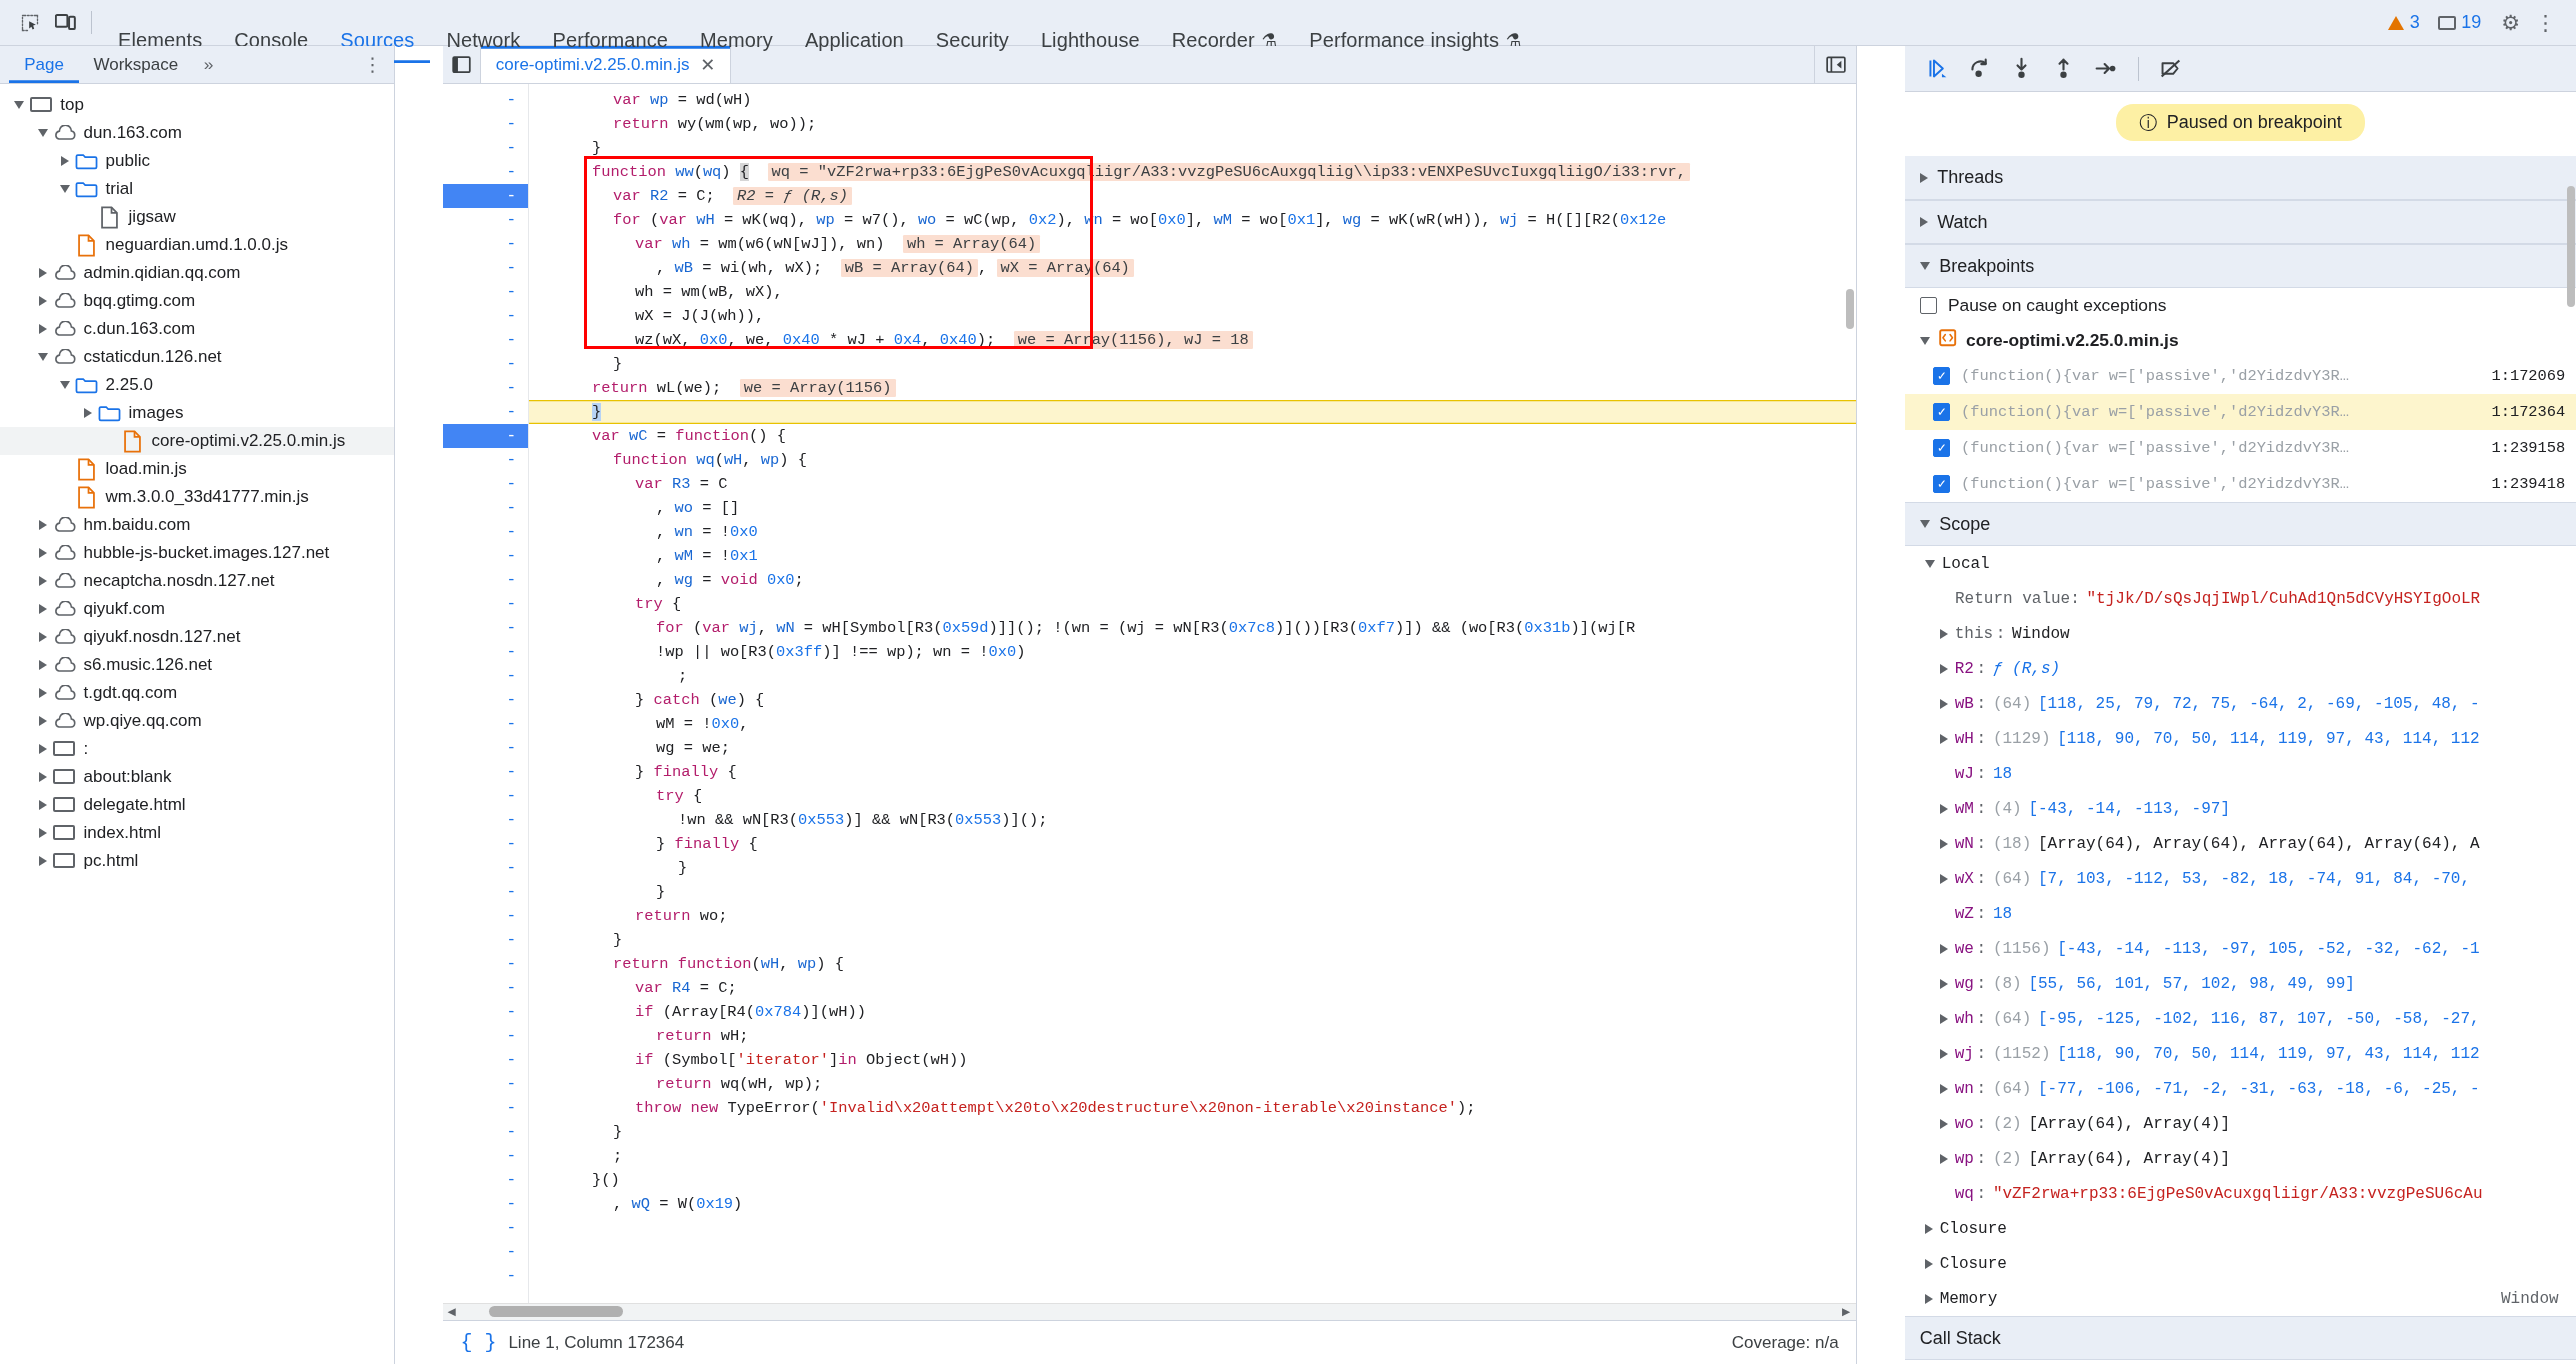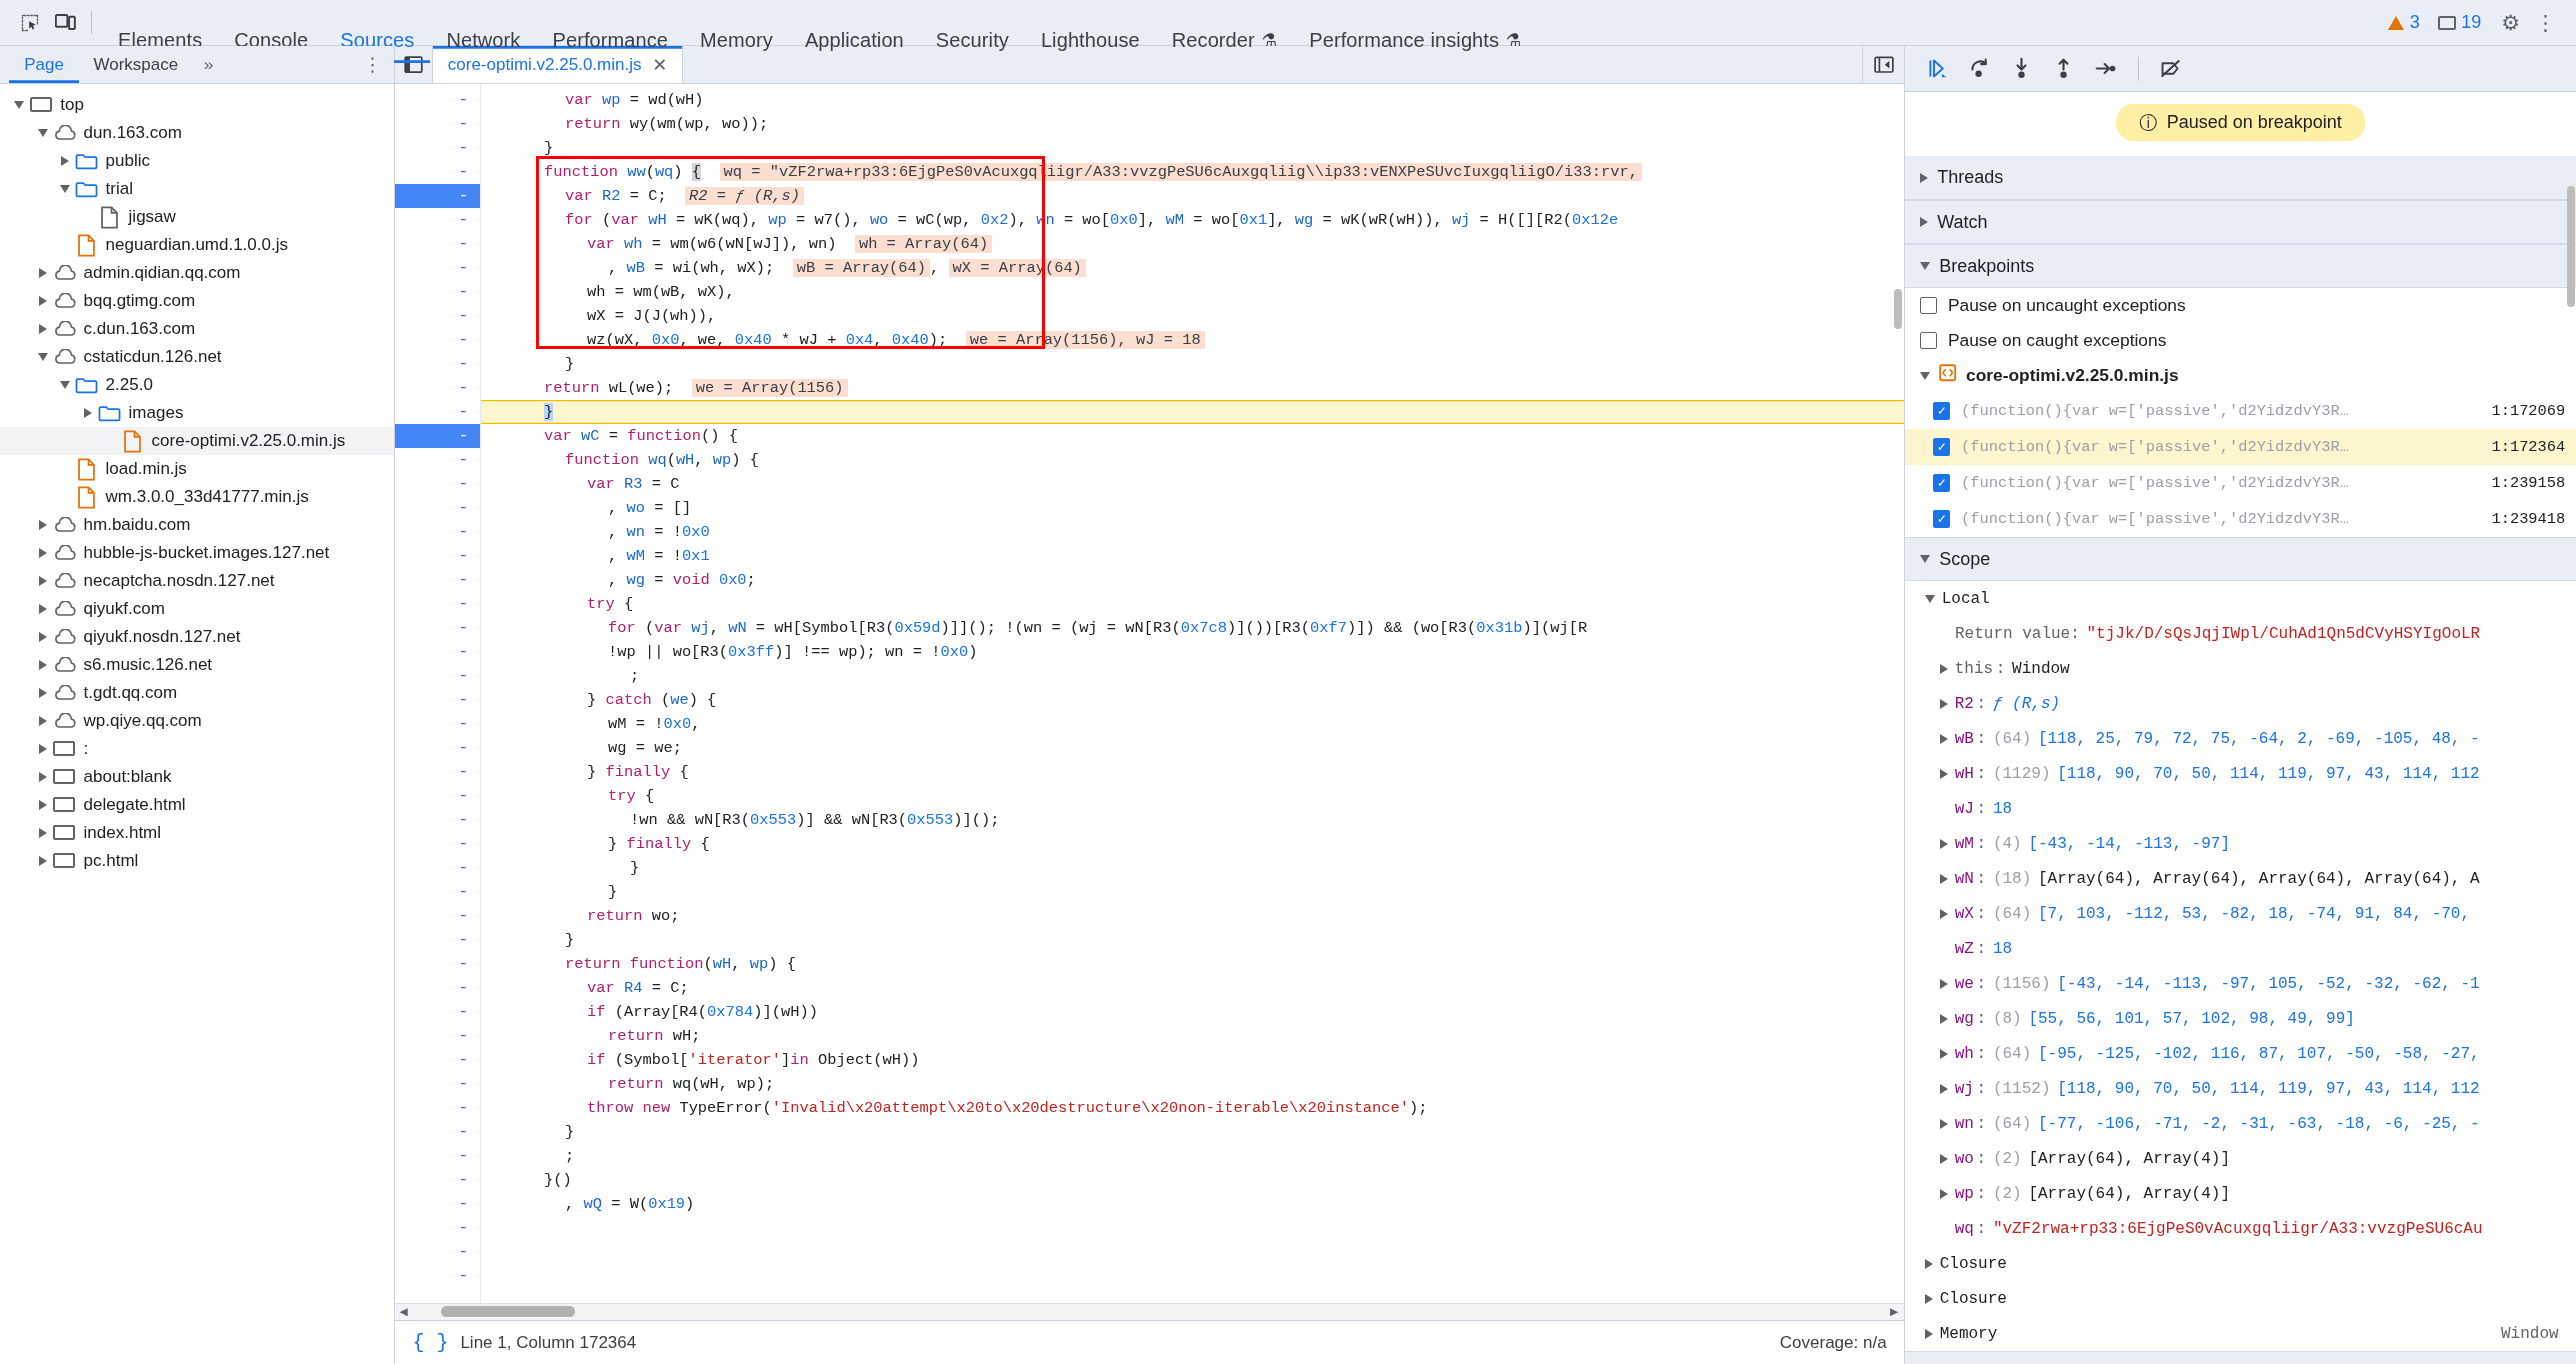--- a/index.html
+++ b/index.html
@@ -33,21 +33,21 @@
   .tab .rec-glyph { margin-left: 6.7px; font-size: 17.4px; }
   .topbar-right { margin-left:auto; display:flex; align-items:center; gap: 2.7px; padding-right: 4px;}
   .warn-chip { display:flex; align-items:center; gap:5.4px; font-size:17.4px; color:#3c4043; padding: 0 8px; cursor:pointer;}
   .warn-chip .num { font-size: 18px; }
   .tri-warn { width:0;height:0;border-left:8.7px solid transparent;border-right:8.7px solid transparent;border-bottom:14.8px solid #e37400; position:relative;}
   .msg-box { width:17.4px; height:14px; border:2px solid #5f6368; border-radius:2px; }
   .gear { font-size: 21px; color:#5f6368; padding: 0 9.4px; cursor:pointer; }
   .kebab-v { font-size: 21px; color:#5f6368; padding: 0 6.7px 0 2.7px; cursor:pointer; letter-spacing:0; }
 
   
-  .body { flex: 1; display: flex; min-height: 0; }
+  .body { flex: 1; display: flex; min-height: 0; gap: 48px; }
 
   
   .nav-pane { width: 395px; min-width:395px; display:flex; flex-direction:column; border-right:0.7px solid #cdd3de; background:#fff; }
   .nav-tabs {
     height: 38px; min-height:38px; background:#e9eef6; display:flex; align-items:center;
     border-bottom: 0.7px solid #cdd3de; padding-left: 9.4px; position:relative;
   }
   .nav-tab { font-size: 17px; color:#3c4043; padding: 0 14.8px; height:100%; display:flex; align-items:center; cursor:pointer; }
   .nav-tab.active { color:#1a73e8; box-shadow: inset 0 -2.7px 0 #1a73e8; }
   .nav-more { font-size: 17.4px; color:#5f6368; padding: 0 10.7px; cursor:pointer; letter-spacing:-2px;}
@@ -817,24 +817,20 @@
           <span class="tri"></span>
           <span>Watch</span>
         </div>
         <div class="sec-head">
           <span class="tri d"></span>
           <span>Breakpoints</span>
         </div>
 
         <div class="chk-row">
           <span class="chkbox"></span>
-          <span>Pause on uncaught exceptions</span>
-        </div>
-        <div class="chk-row">
-          <span class="chkbox"></span>
           <span>Pause on caught exceptions</span>
         </div>
 
         <div class="bp-file">
           <span class="tri d"></span>
           <span>
             <svg width="17.4" height="17.4" viewBox="0 0 22 22">
                 <rect x="1.5" y="1.5" width="19" height="19" rx="2" fill="none" stroke="#e8710a" stroke-width="2.4"></rect>
                 <path d="M8 7l-3 4 3 4M14 7l3 4-3 4" stroke="#e8710a" stroke-width="2" fill="none" stroke-linecap="round" stroke-linejoin="round"></path>
               </svg>

